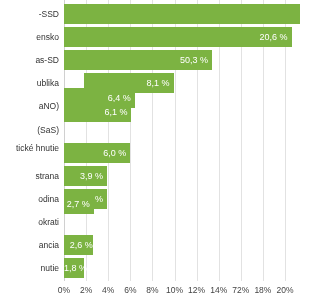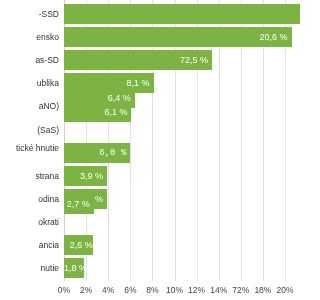--- a/index.html
+++ b/index.html
@@ -147,37 +147,37 @@
     <div id="bars">
         <div class="bar-row" style="top: 4px; width: 236px;">
           <div class="bar" style="width: 259.675px; background: rgb(124, 179, 66);"></div>
         </div>
         <div class="bar-row" style="top: 27.1px; width: 236px;">
           <div class="bar" style="width: 227.63px; background: rgb(124, 179, 66);"></div>
           <div class="bar-value" style="left: 0px; width: 223.63px;">20,6 %</div>
         </div>
         <div class="bar-row" style="top: 50.2px; width: 236px;">
           <div class="bar" style="width: 148.07px; background: rgb(124, 179, 66);"></div>
-          <div class="bar-value" style="left: 0px; width: 144.07px;">72,5 %</div>
-        </div>
-        <div class="bar-row" style="top: 73.3px; width: 236px;">
+          <div class="bar-value" style="left: 0px; width: 144.07px;">50,3 %</div>
+        </div>
+        <div class="bar-row" style="top: 73.3px; width: 236px; margin-left: 20px;">
           <div class="bar" style="width: 89.505px; background: rgb(124, 179, 66);"></div>
           <div class="bar-value" style="left: 0px; width: 85.505px;">8,1 %</div>
         </div>
         <div class="bar-row" style="top: 88px; width: 236px;">
           <div class="bar" style="width: 70.72px; background: rgb(124, 179, 66);"></div>
           <div class="bar-value" style="left: 0px; width: 66.72px;">6,4 %</div>
         </div>
         <div class="bar-row" style="top: 102px; width: 236px;">
           <div class="bar" style="width: 67.405px; background: rgb(124, 179, 66);"></div>
           <div class="bar-value" style="left: 0px; width: 63.405px;">6,1 %</div>
         </div>
         <div class="bar-row" style="top: 142.6px; width: 236px;">
           <div class="bar" style="width: 66.3px; background: rgb(124, 179, 66);"></div>
-          <div class="bar-value" style="left: 0px; width: 62.3px; font-family: Liberation Mono, monospace;">6,0 %</div>
+          <div class="bar-value" style="left: 0px; width: 62.3px;">6,0 %</div>
         </div>
         <div class="bar-row" style="top: 165.7px; width: 236px;">
           <div class="bar" style="width: 43.095px; background: rgb(124, 179, 66);"></div>
           <div class="bar-value" style="left: 0px; width: 39.095px;">3,9 %</div>
         </div>
         <div class="bar-row" style="top: 188.8px; width: 236px;">
           <div class="bar" style="width: 43.095px; background: rgb(124, 179, 66);"></div>
           <div class="bar-value" style="left: 0px; width: 39.095px;">3,9 %</div>
         </div>
         <div class="bar-row" style="top: 194px; width: 236px;">

